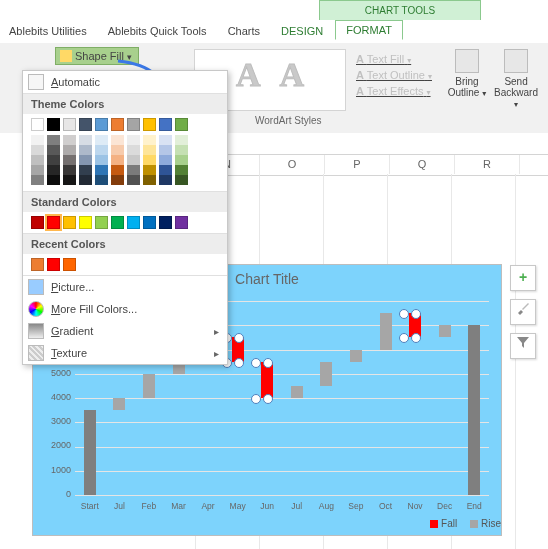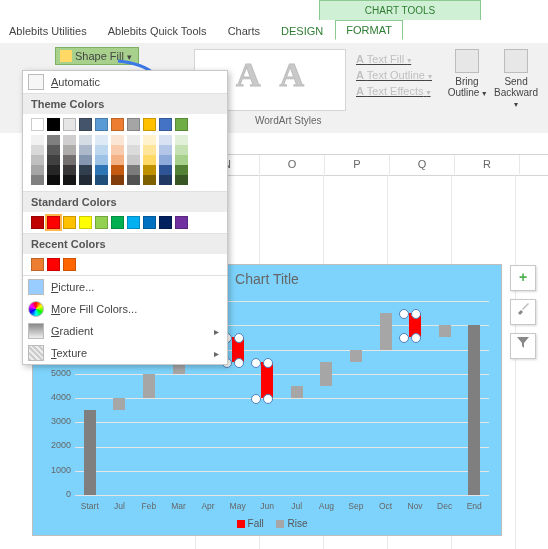--- a/index.html
+++ b/index.html
@@ -48,21 +48,21 @@
   .chart-title { text-align:center; font-size:14px; color:#666; margin-top:6px;}
   .plot { position:absolute; top:36px; left:42px; right:12px; bottom:40px;}
   .gridline { position:absolute; left:0; right:0; height:1px; background:#e5e5e5;}
   .ylab { position:absolute; left:-32px; font-size:9px; color:#666; width:28px; text-align:right;}
   .xlab { position:absolute; bottom:-16px; font-size:8.5px; color:#666; text-align:center; transform:translateX(-50%);}
   .bar { position:absolute; width:12px;}
   .bar.rise { background:#a6a6a6;}
   .bar.fall { background:#ff0000;}
   .bar.total { background:#7f7f7f;}
   .sel-handle { position:absolute; width:8px; height:8px; border:1px solid #4f81bd; border-radius:50%; background:#fff;}
-  .legend { position:absolute; bottom:6px; left:0; right:0; text-align:center; font-size:10px; color:#555;}
+  .legend { position:absolute; bottom:6px; left:0; right:0; text-align:right; font-size:10px; color:#555;}
   .legend .sw { display:inline-block; width:8px; height:8px; vertical-align:middle; margin:0 3px 0 10px;}
   .chart-btns { position:absolute; top:132px; left:510px;}
   .chart-btn { width:24px; height:24px; border:1px solid #c8c8c8; background:#fff; margin-bottom:8px; text-align:center; line-height:22px; font-size:14px; color:#5b9bd5; box-shadow:1px 1px 2px rgba(0,0,0,0.15);}
 </style>
 </head>
 <body>
 
 <div class="context-tab">CHART TOOLS</div>
 
 <div class="tabs-row">

